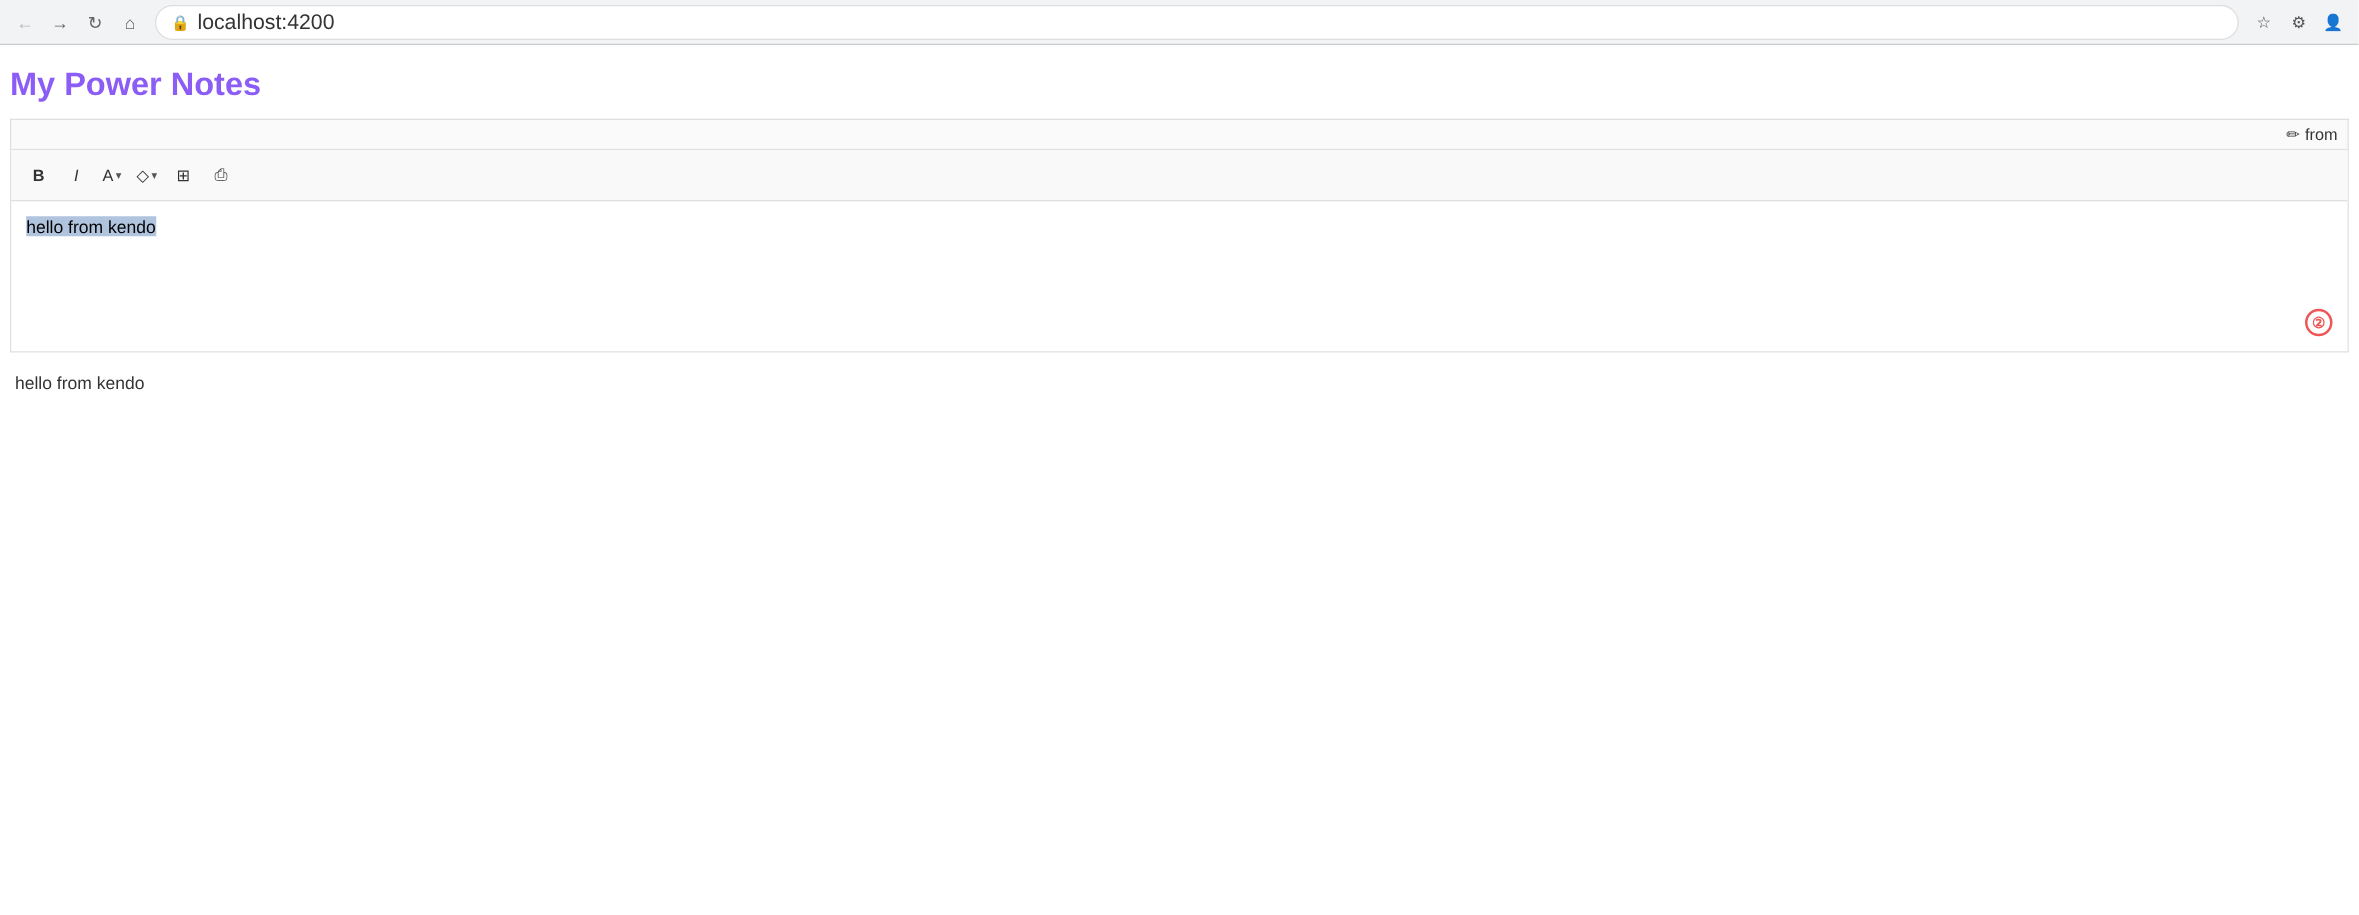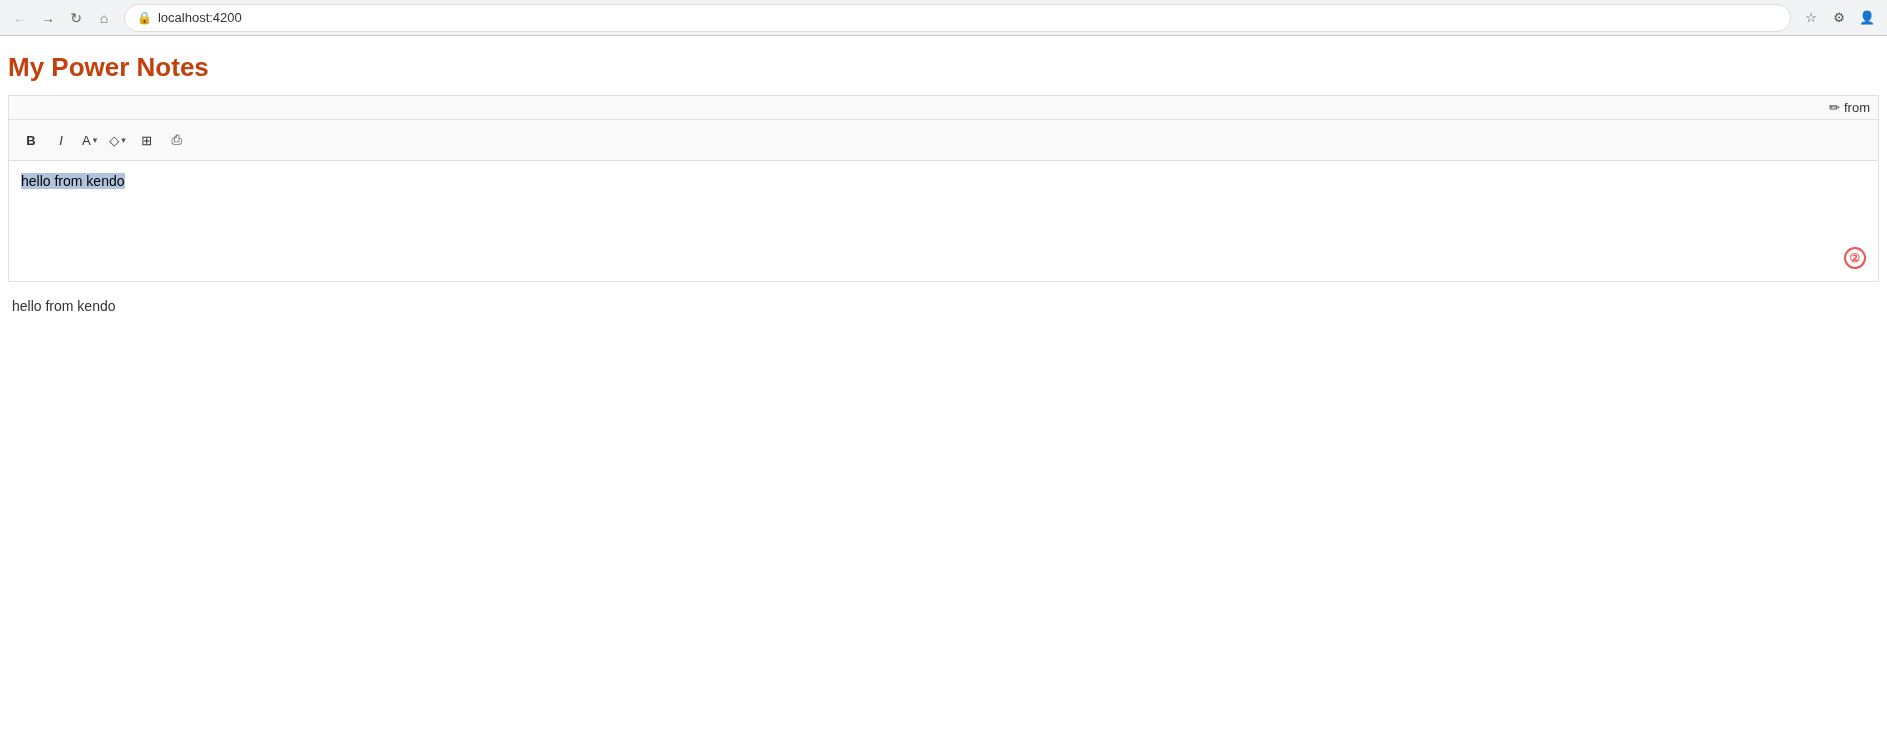--- a/index.html
+++ b/index.html
@@ -64,21 +64,21 @@
     }
 
     .address-bar .lock-icon {
       color: #555;
       font-size: 12px;
     }
 
     .address-bar input {
       border: none;
       outline: none;
-      font-size: 13px;
+      font-size: 17px;
       flex: 1;
       color: #333;
       background: transparent;
     }
 
     .browser-actions {
       display: flex;
       gap: 4px;
       align-items: center;
     }
@@ -99,21 +99,21 @@
 
     
     .page-content {
       padding: 16px 8px 8px 8px;
     }
 
     .page-title {
       font-size: 26px;
       font-weight: bold;
       margin-bottom: 12px;
-      color: #c2410c;
+      color: #8b5cf6;
     }
 
     
     .edit-bar {
       display: flex;
       justify-content: flex-end;
       align-items: center;
       border: 1px solid #e0e0e0;
       border-bottom: none;
       padding: 4px 8px;

